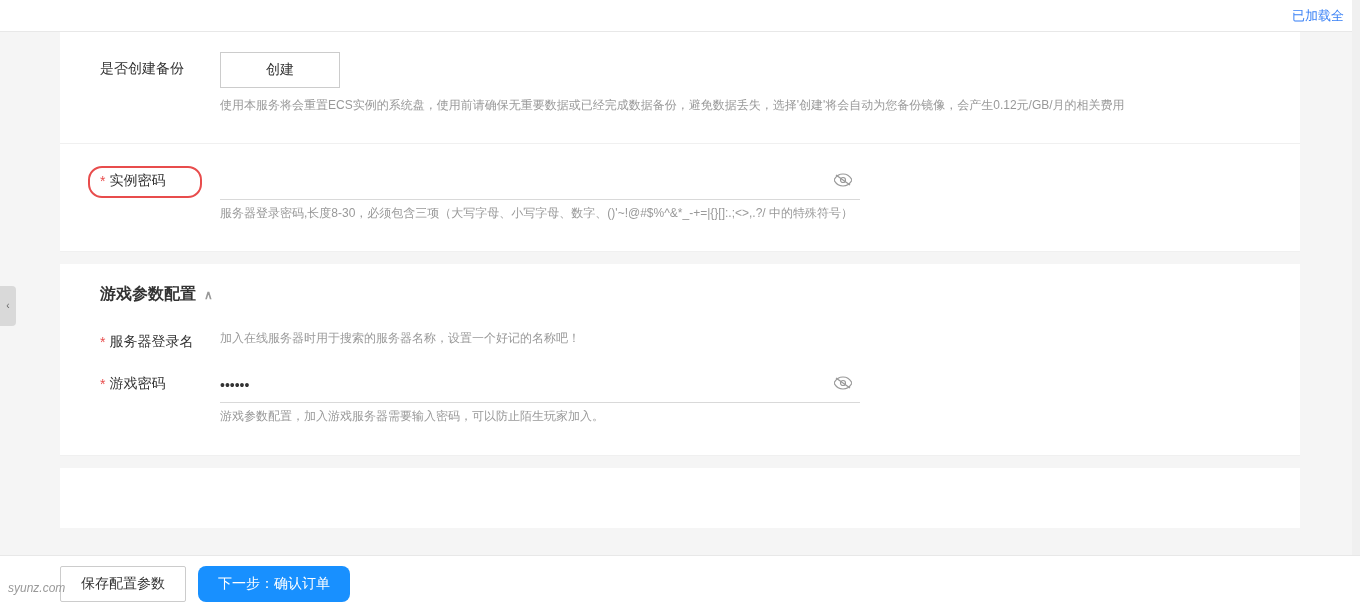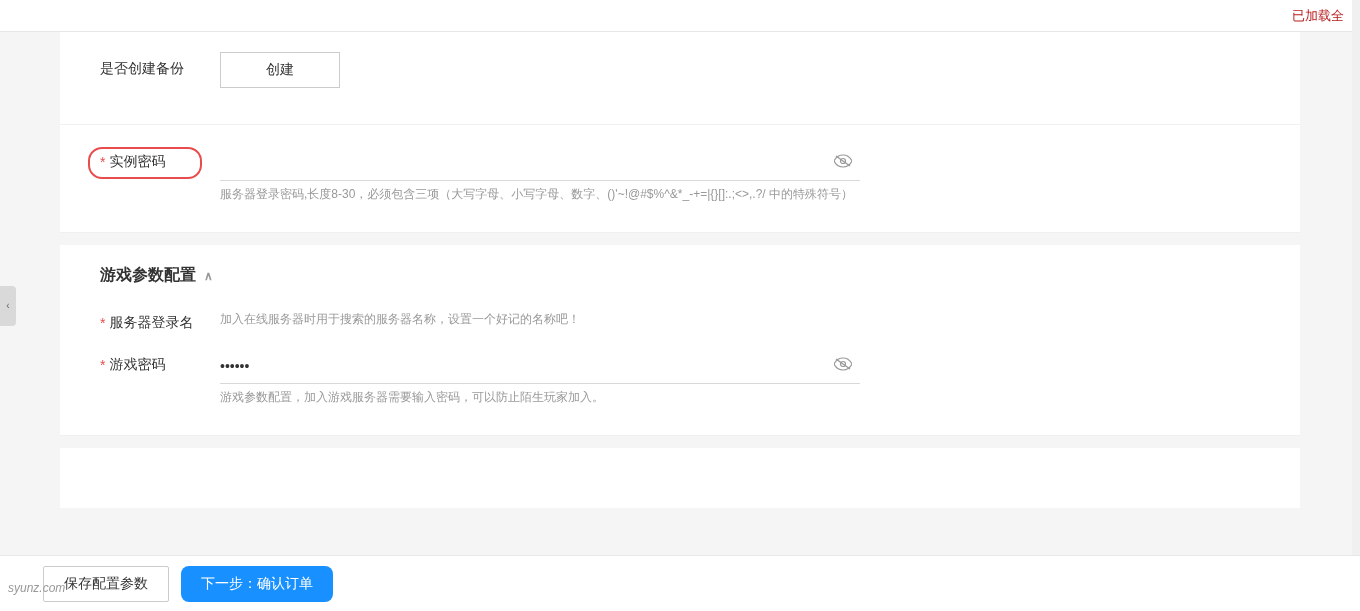--- a/index.html
+++ b/index.html
@@ -18,21 +18,21 @@
     }
     .top-bar {
       background: #fff;
       height: 32px;
       display: flex;
       justify-content: flex-end;
       align-items: center;
       padding-right: 16px;
       border-bottom: 1px solid #e8e8e8;
       font-size: 13px;
-      color: #b91c1c;
+      color: #3b82f6;
     }
     .main-content {
       background: #fff;
       margin: 0 60px;
       padding: 0;
     }
     .section {
       background: #fff;
       padding: 20px 40px;
       border-bottom: 1px solid #f0f0f0;
@@ -144,21 +144,21 @@
       height: 12px;
       background: #f5f5f5;
     }
     .footer-bar {
       position: fixed;
       bottom: 0;
       left: 0;
       right: 0;
       background: #fff;
       border-top: 1px solid #e8e8e8;
-      padding: 12px 43px;
+      padding: 12px 60px;
       display: flex;
       align-items: center;
       gap: 12px;
       z-index: 100;
       height: 56px;
       margin-top: 34px;
     }
     .btn-save {
       height: 36px;
       padding: 0 20px;
@@ -244,20 +244,21 @@
 
     <div class="section">
       <div class="form-row">
         <div class="form-label">
           <span>是否创建备份</span>
         </div>
         <div class="form-content">
           <div class="backup-buttons">
             <button class="btn-create">创建</button>
           </div>
+          <div class="hint-text">使用本服务将会重置ECS实例的系统盘，使用前请确保无重要数据或已经完成数据备份，避免数据丢失，选择'创建'将会自动为您备份镜像，会产生0.12元/GB/月的相关费用</div>
         </div>
       </div>
     </div>
 
     <div class="section">
       <div class="form-row">
         <div class="form-label highlighted">
           <span class="required">*</span>
           <span>实例密码</span>
         </div>

